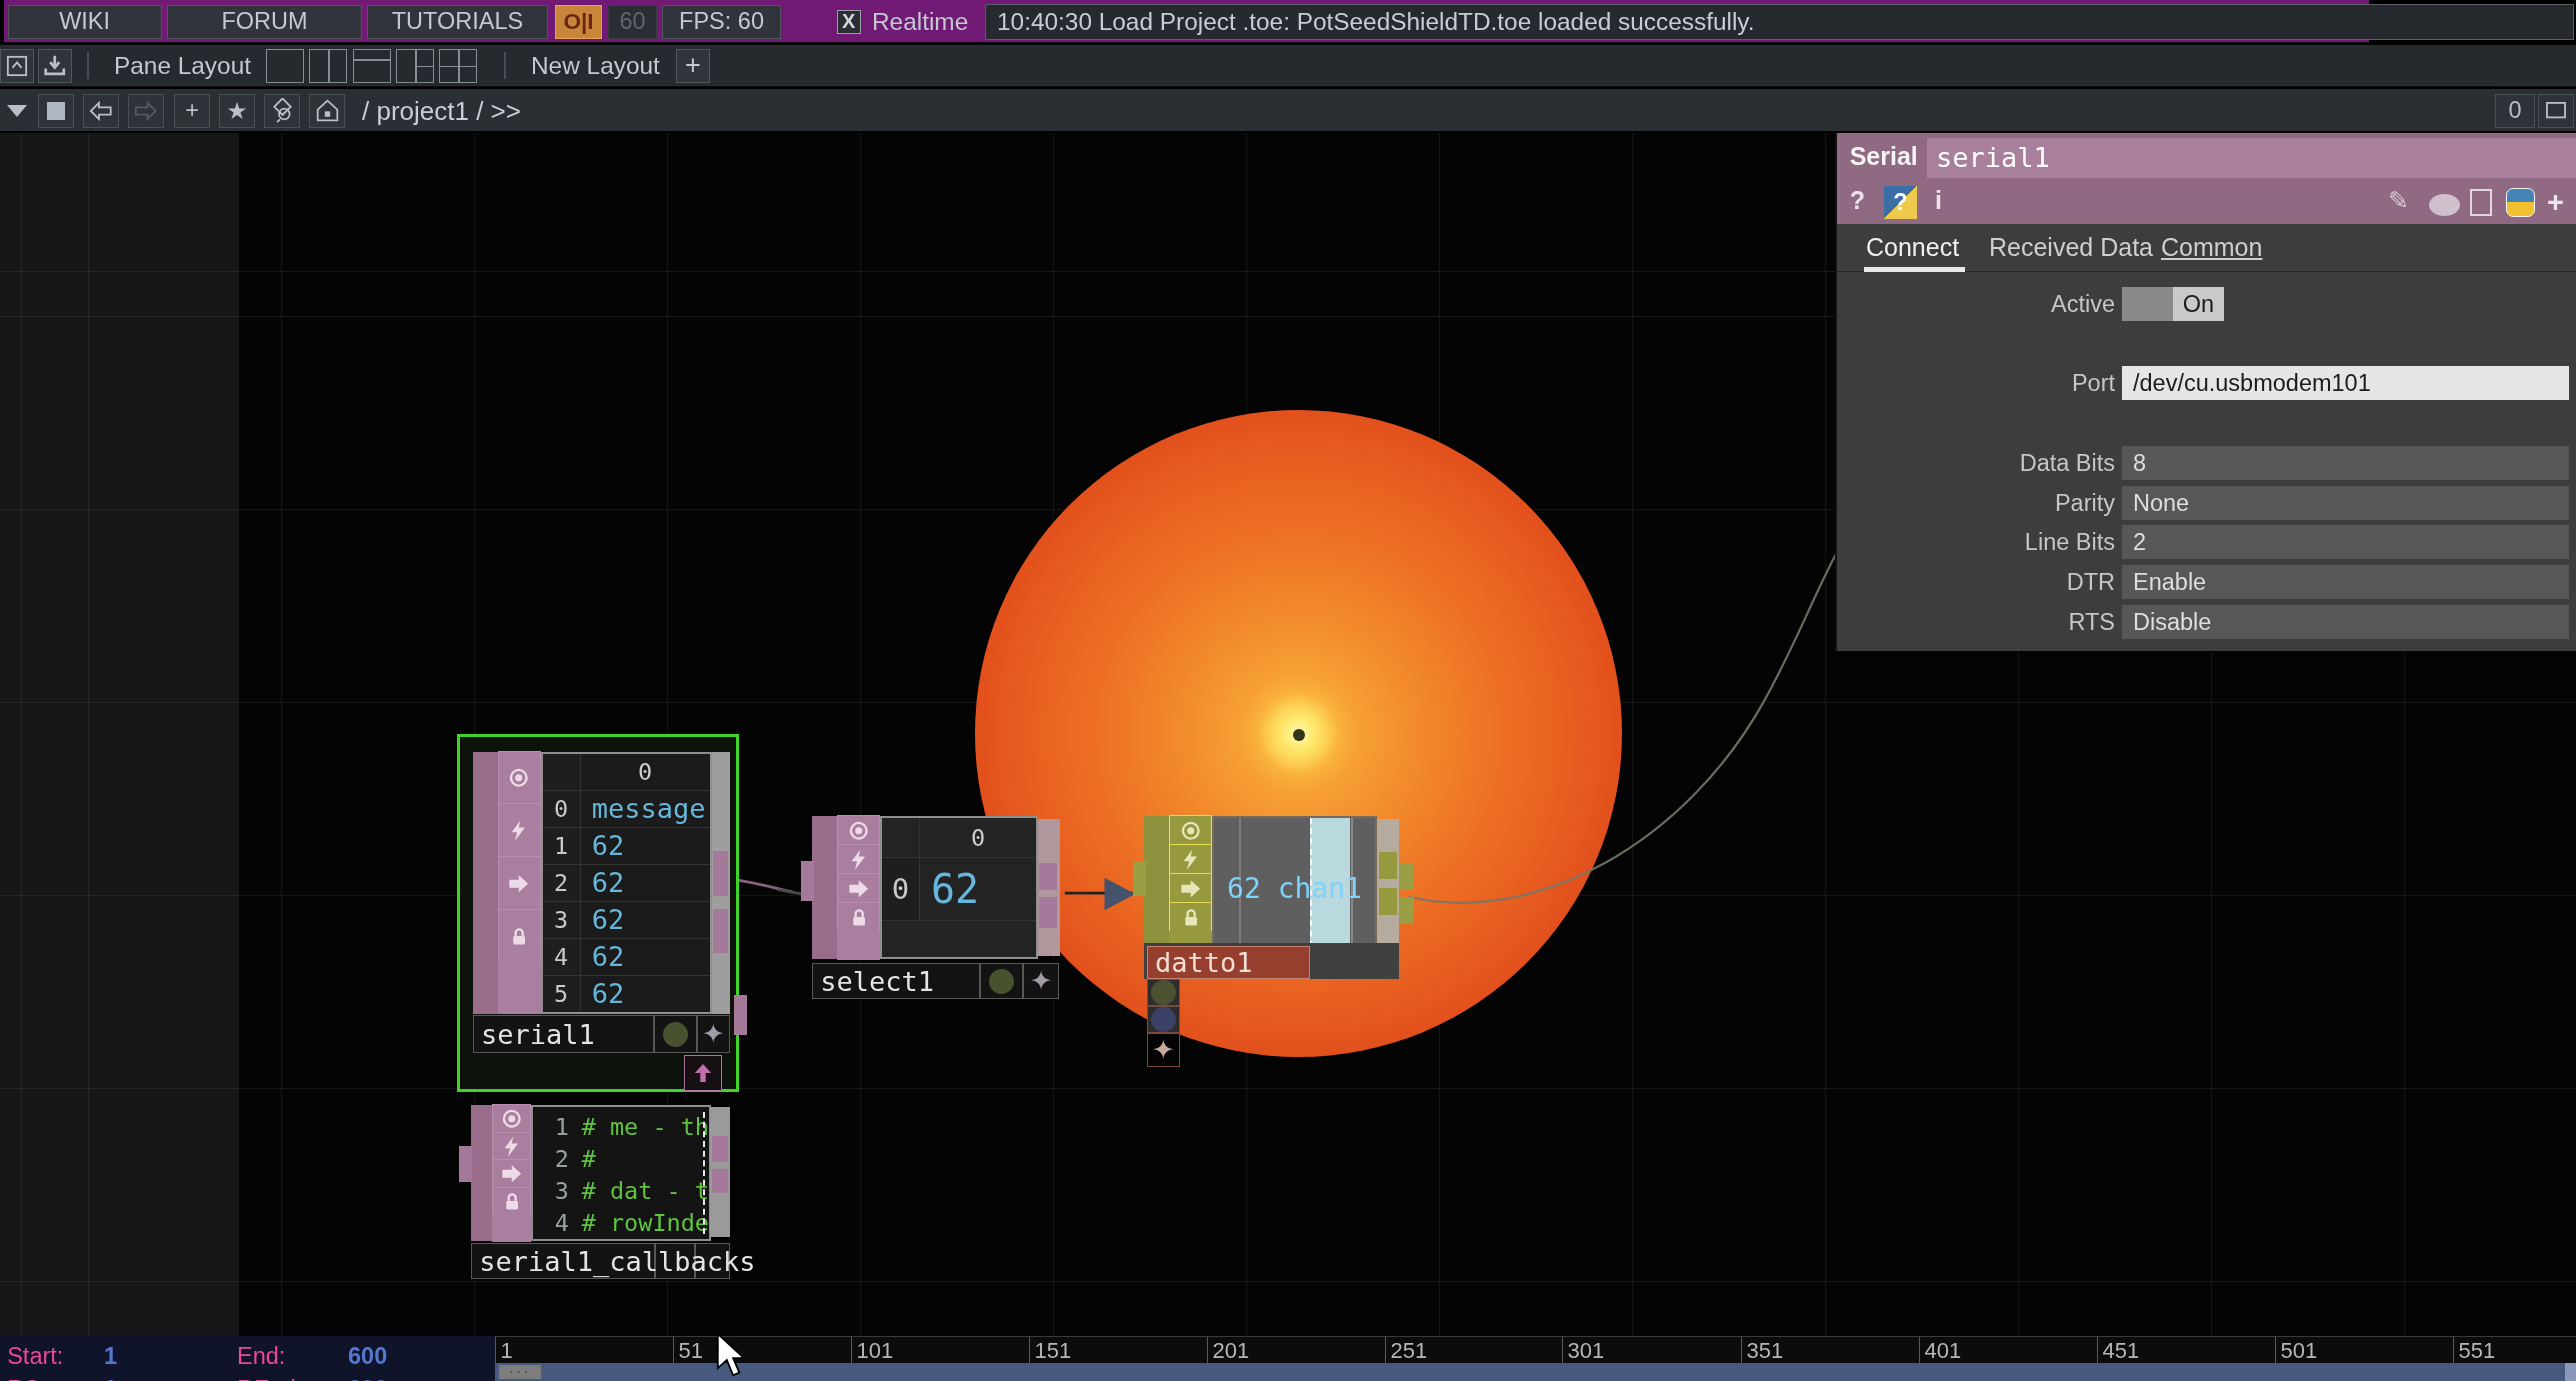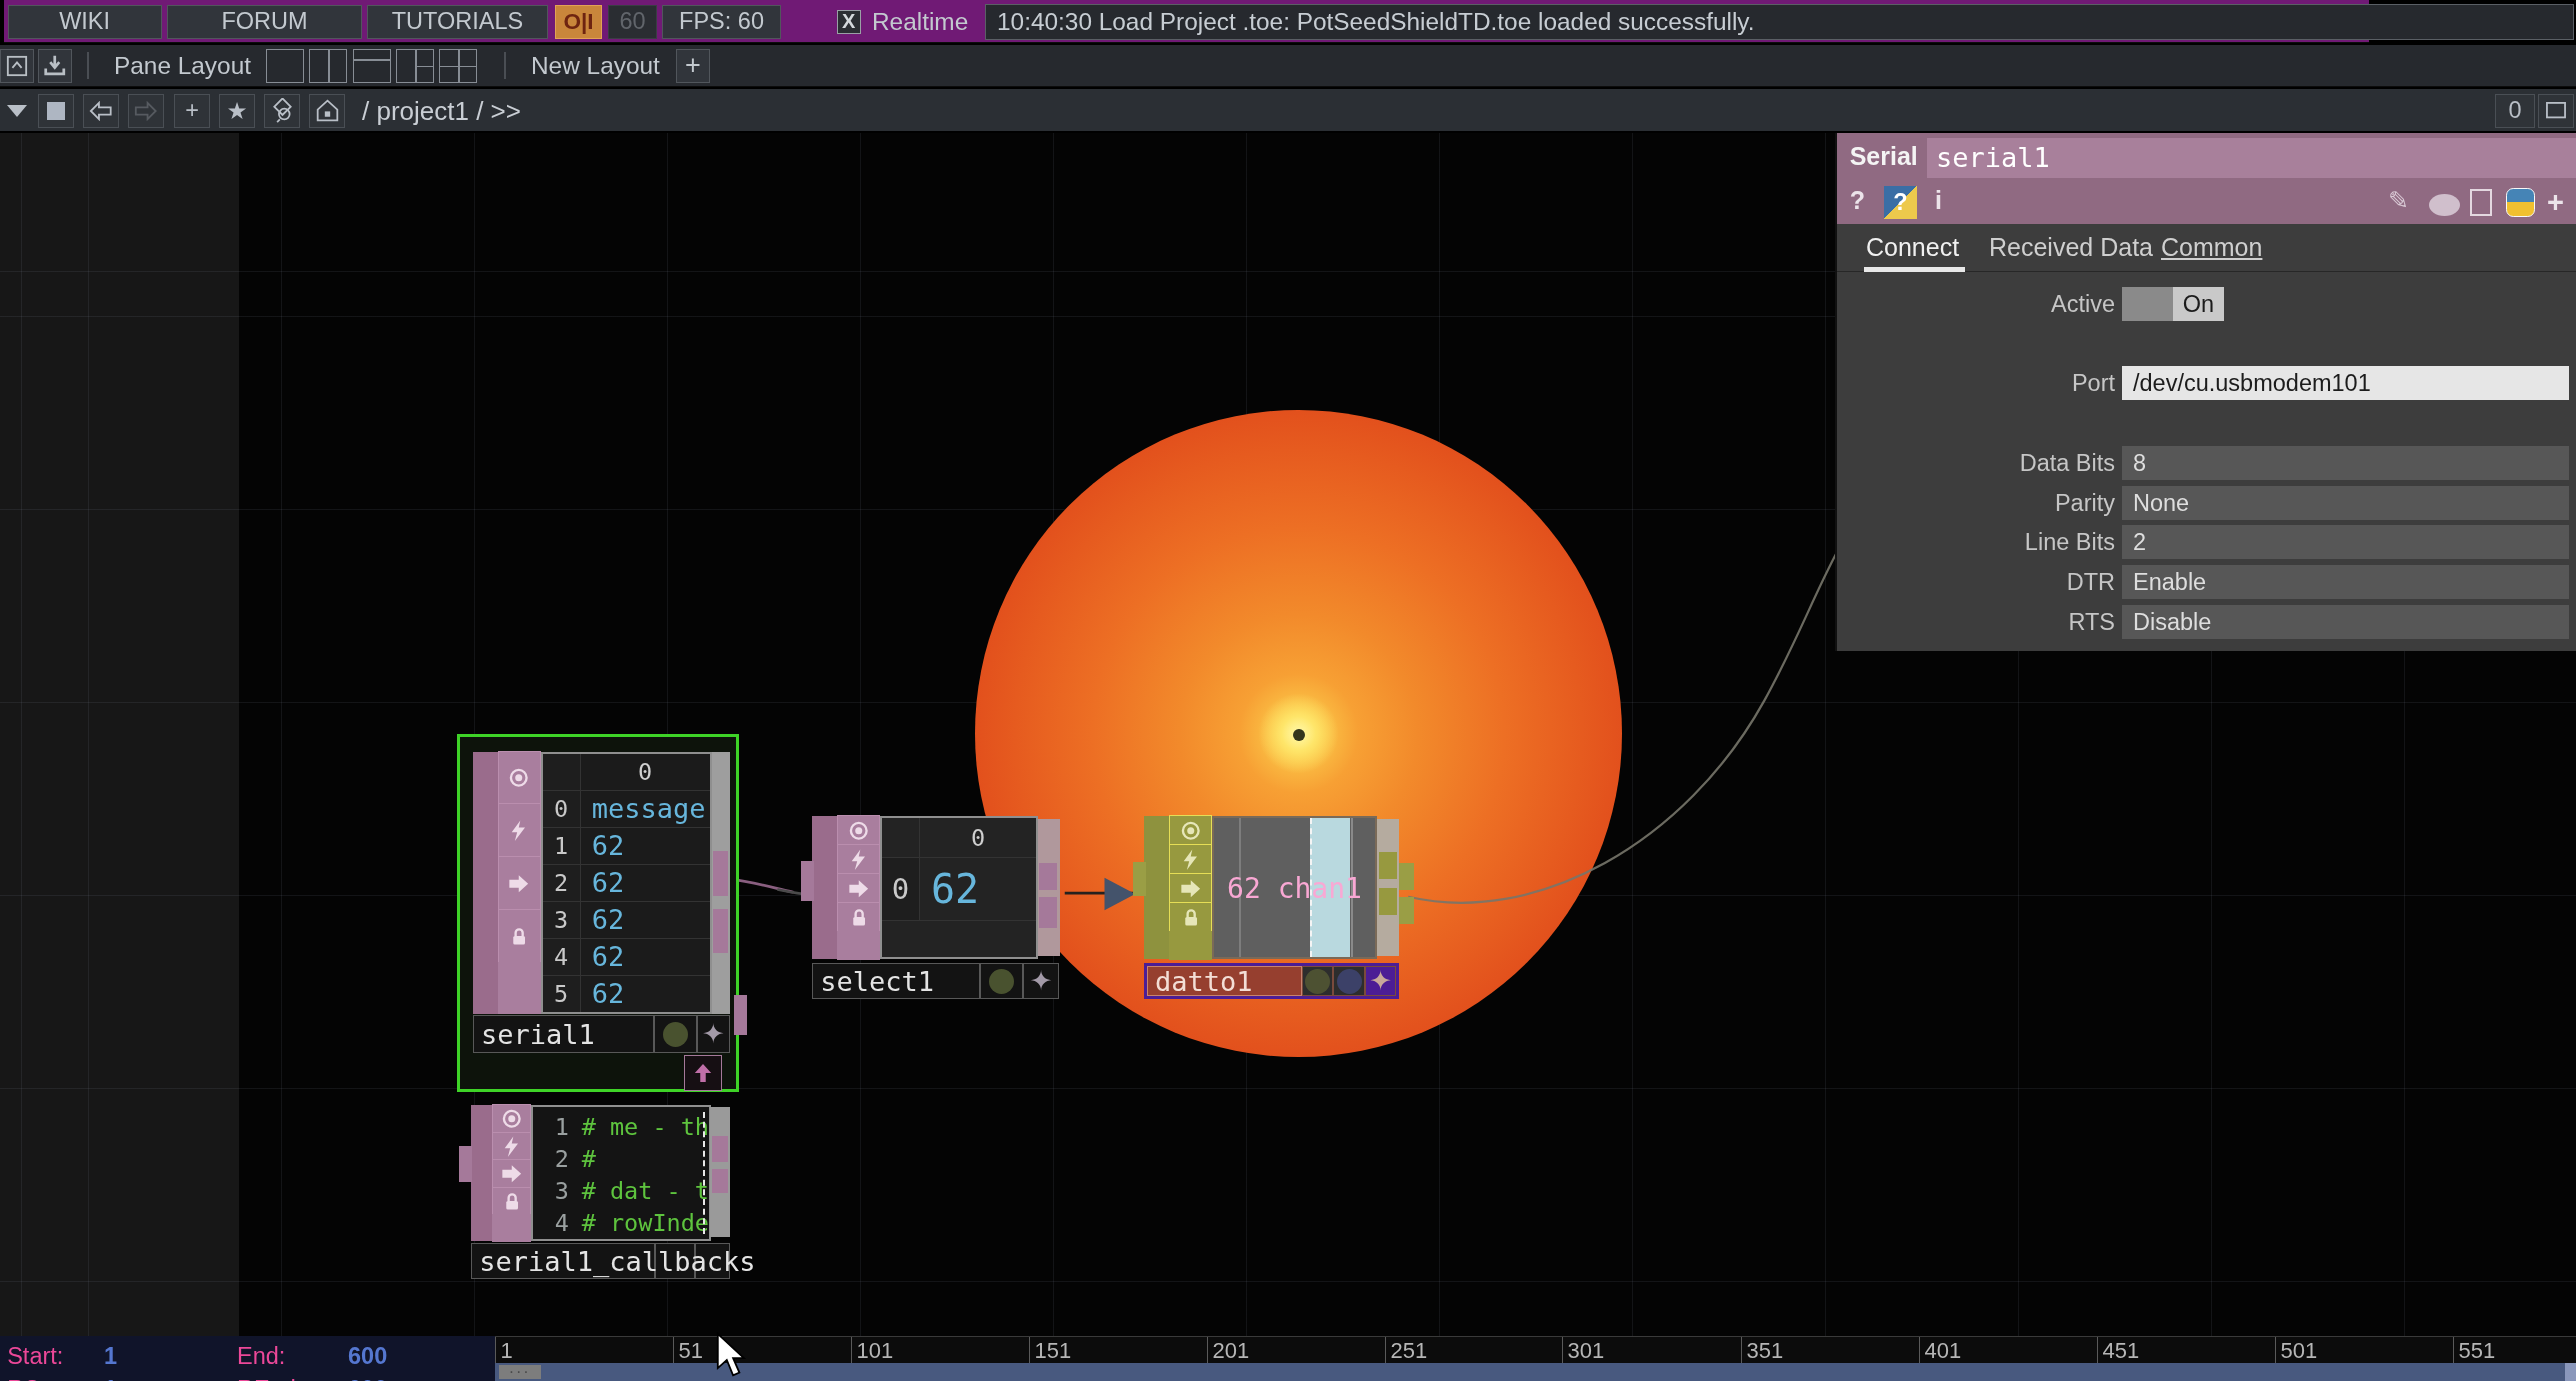--- a/index.html
+++ b/index.html
@@ -109,21 +109,21 @@
   .fn-name { position:absolute; display:flex; }
 
   .viewer-frame { flex:1; border:2.7px solid #8f8f8f; background:#232323;
                   display:flex; flex-direction:column; position:relative; }
 
   
   .chop-view { flex:1; border:2.7px solid #7a6a58; background:#5f5f5f; position:relative; overflow:hidden; }
   .bluebar { position:absolute; top:0; bottom:0; background:#b9d9df; border-left:2.7px dashed #f4f4f4; }
   .chop-vline { position:absolute; top:0; bottom:0; width:1.8px; background:#7d7d7d; }
   .chop-label { position:absolute; left:0; right:0; top:50%; transform:translateY(-50%);
-                text-align:center; color:#f9a8d4; font-size:28px;
+                text-align:center; color:#7dd3fc; font-size:28px;
                 font-family:"DejaVu Sans Mono", monospace; }
 
   
   .code-frame { flex:1; border:2.7px solid #8f8f8f; background:#141414; position:relative;
                 display:flex; flex-direction:column; padding-top:3.6px; }
   .crow { flex:1; display:flex; align-items:center; }
   .cnum { width:36px; text-align:right; color:#9aa0a0; font-size:23.5px;
           font-family:"DejaVu Sans Mono", monospace; }
   .ctext { margin-left:12.7px; color:#5ec43e; font-size:23.5px; white-space:pre;
            font-family:"DejaVu Sans Mono", monospace; }
@@ -455,21 +455,21 @@
       <div class="chop-label">62 chan1</div>
     </div>
   </div>
   <div class="abs" style="left:1377px;top:686px;width:22px;height:137px;background:#b5ab9f;">
     <div style="position:absolute;left:1.8px;right:1.8px;top:24%;height:20%;background:#97993f;"></div>
     <div style="position:absolute;left:1.8px;right:1.8px;top:50%;height:20%;background:#97993f;"></div>
   </div>
   <div class="iotab olive" style="left:1133px;top:729px;width:12.7px;height:34px;"></div>
   <div class="iotab olive" style="left:1399px;top:730px;width:14.5px;height:27px;"></div>
   <div class="iotab olive" style="left:1399px;top:764px;width:14.5px;height:27px;"></div>
-  <div class="fn-name" style="left:1144px;top:830px;width:255px;height:36px;background:#4c1d95;padding:2.7px;">
+  <div class="fn-name" style="left:1144px;top:810px;width:255px;height:36px;background:#404040;padding:2.7px;flex-direction:column;">
     <div class="namebox" style="width:163px;background:#963f2f;border-color:#c8836e;color:#f3ded6;">datto1</div>
     <div class="dotcell" style="width:33px;background:#2d2d2d;border-color:#7a4a3c;">
         <div class="dot" style="background:#4d5132;"></div>
       </div>
     <div class="dotcell" style="width:33px;background:#2d2d2d;border-color:#7a4a3c;">
         <div class="dot" style="background:#3c4168;"></div>
       </div>
     <div class="dotcell star" style="width:33px;background:transparent;border-color:#7a4a3c;color:#c8a89a;">✦</div>
   </div>
 

